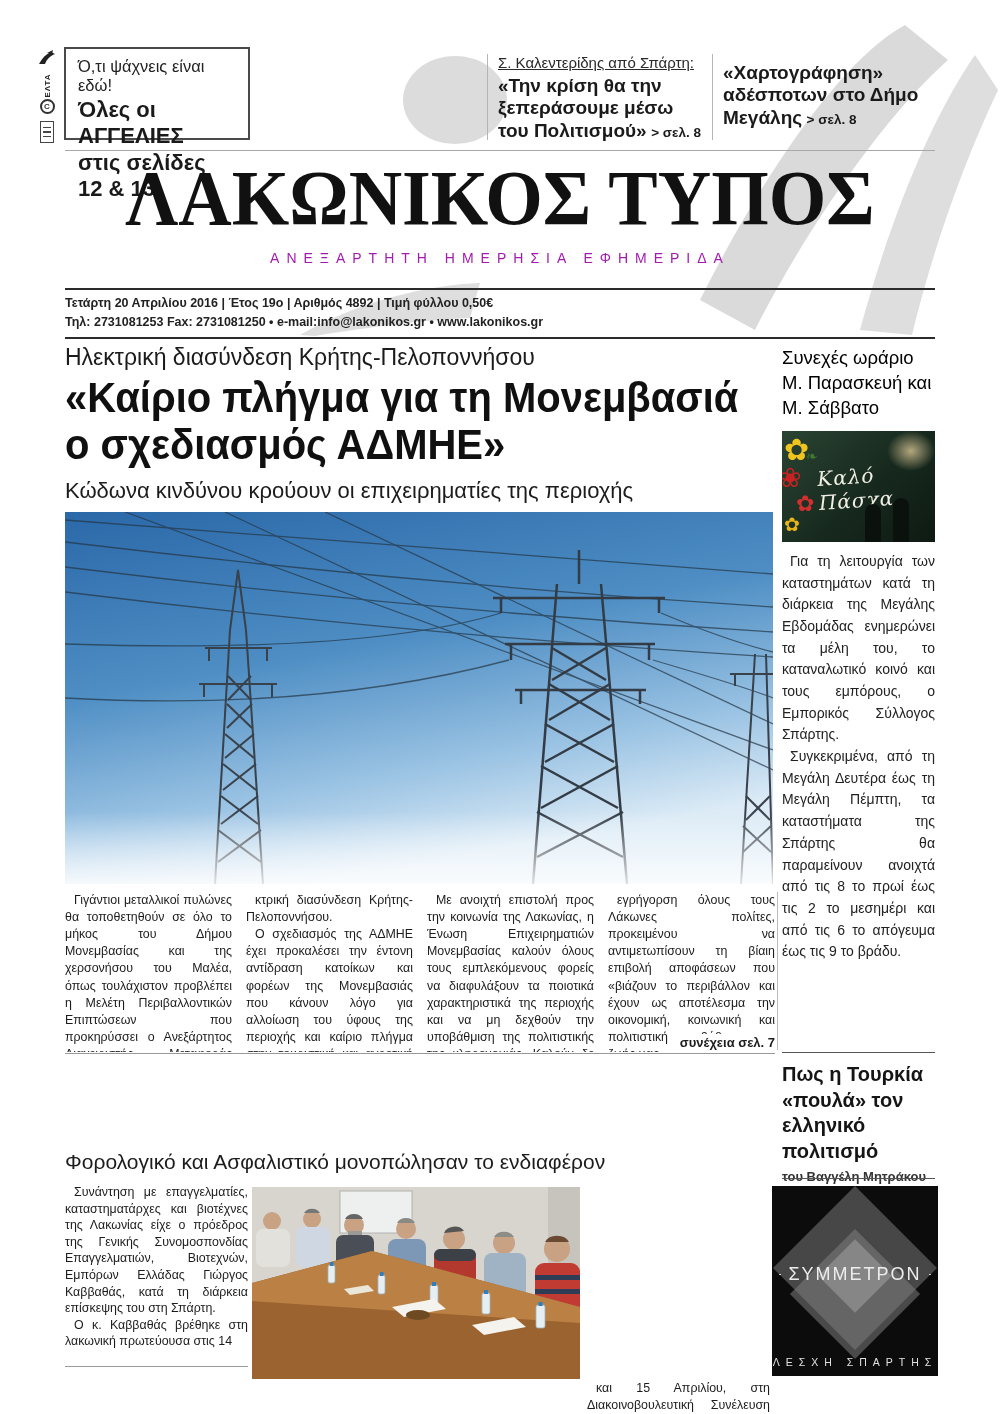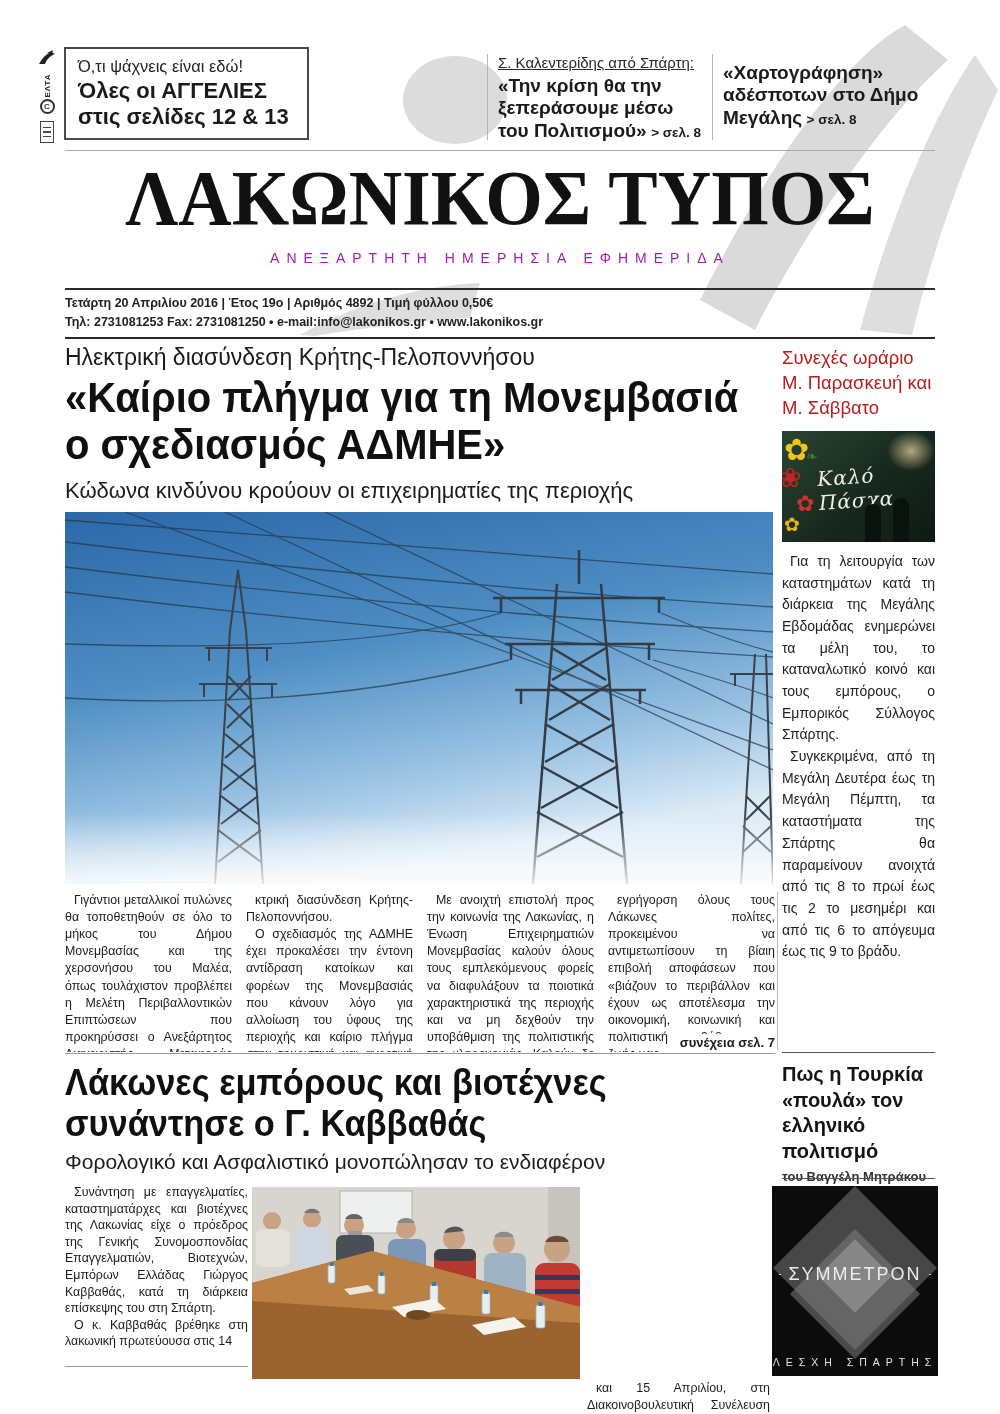--- a/index.html
+++ b/index.html
@@ -9,21 +9,21 @@
   .watermark{position:absolute;inset:0;z-index:0;pointer-events:none;}
   .z{position:absolute;z-index:1;}
 
   
   .margin-icons{left:34px;top:50px;width:26px;display:flex;flex-direction:column;align-items:center;gap:7px;}
   .elta-label{font-size:8px;font-weight:bold;letter-spacing:1px;transform:rotate(-90deg);color:#222;margin:8px 0 2px;}
   .circle-icon{width:15px;height:15px;border:2px solid #333;border-radius:50%;
                display:flex;align-items:center;justify-content:center;font-size:8px;font-weight:bold;color:#333;}
   .stamp-icon{width:14px;height:22px;border:1.5px solid #444;display:flex;flex-direction:column;justify-content:space-evenly;padding:2px;}
   .stamp-icon i{display:block;height:1.5px;background:#444;}
-  .adbox{left:64px;top:47px;width:245px;height:93px;border:2px solid #4a4a4a;padding:8px 12px;background:#fff;}
+  .adbox{left:64px;top:47px;width:186px;height:93px;border:2px solid #4a4a4a;padding:8px 12px;background:#fff;}
   .ab1{font-size:16.5px;color:#222;margin-bottom:2px;}
   .ab2,.ab3{font-size:22px;font-weight:bold;color:#1a1a1a;line-height:1.2;}
   .teaser{line-height:1.18;}
   .t-title{font-weight:bold;font-size:19px;color:#1a1a1a;}
   .t-kicker{font-size:15px;color:#2a2a2a;font-weight:normal;display:block;margin-bottom:3px;text-decoration:underline;}
   .t-page{font-weight:bold;font-size:13.5px;color:#1a1a1a;white-space:nowrap;}
   .t1{left:281px;top:58px;width:198px;}
   .t2{left:498px;top:54px;width:203px;}
   .t3{left:723px;top:62px;width:225px;}
   .vline{width:1px;background:#b5b5b5;}
@@ -58,21 +58,21 @@
   .s2-col{font-size:12.4px;line-height:1.34;text-align:justify;overflow:hidden;position:relative;}
   .s2-col p{margin:0;text-indent:9px;}
   .s2-left{left:65px;top:1184px;width:183px;height:196px;}
   .s2-right{left:587px;top:1184px;width:183px;height:196px;}
   .s2-photo{left:252px;top:1187px;width:328px;height:192px;}
   .rule-s2{left:65px;top:1366px;width:183px;height:1px;background:#999;}
 
   
   .sidebar{left:782px;top:342px;width:153px;height:710px;overflow:hidden;}
   .sb-title{font-size:20px;font-weight:bold;line-height:1.3;color:#151515;}
-  .sb-sub{font-size:18.5px;line-height:1.35;color:#b91c1c;margin-top:4px;}
+  .sb-sub{font-size:18.5px;line-height:1.35;color:#000000;margin-top:4px;}
   .easter-photo{position:relative;width:153px;height:111px;margin-top:10px;overflow:hidden;
      background:linear-gradient(135deg,#2a4433 0%,#17291e 55%,#0e1a13 100%);}
   .flower{position:absolute;line-height:1;}
   .window-text{position:absolute;left:36px;top:32px;color:#f1eee4;
      font-family:"DejaVu Serif",serif;font-style:italic;font-size:20px;transform:rotate(-4deg);letter-spacing:1px;}
   .mannequin{position:absolute;bottom:0;width:16px;height:44px;border-radius:8px 8px 0 0;background:#0b120d;}
   .warm-light{position:absolute;right:0;top:0;width:48px;height:40px;
      background:radial-gradient(closest-side,rgba(218,198,150,.8),rgba(218,198,150,0));}
   .sb-body{margin-top:9px;font-size:14px;line-height:1.55;text-align:justify;color:#222;}
   .sb-body p{margin:0;text-indent:8px;}
@@ -261,24 +261,20 @@
     <div class="col">
       <div>
           <p>εγρήγορση όλους τους Λάκωνες πολίτες, προκειμένου να αντιμετωπίσουν τη βίαιη επιβολή αποφάσεων που «βιάζουν το περιβάλλον και έχουν ως αποτέλεσμα την οικονομική, κοινωνική και πολιτιστική υποβάθμιση της ζωής μας».</p>
         </div>
       <span class="continuation">συνέχεια σελ. 7</span>
     </div>
   </div>
   <div class="z vdiv"></div>
   <div class="z rule-mid"></div>
 
-  <div class="z s2-headline">
-    <span class="cond">Λάκωνες εμπόρους και βιοτέχνες</span><br>
-    <span class="cond">συνάντησε ο Γ. Καββαθάς</span>
-  </div>
   <div class="z s2-subhead">Φορολογικό και Ασφαλιστικό μονοπώλησαν το ενδιαφέρον</div>
   <div class="z s2-col s2-left">
       <p>Συνάντηση με επαγγελματίες, καταστηματάρχες και βιοτέχνες της Λακωνίας είχε ο πρόεδρος της Γενικής Συνομοσπονδίας Επαγγελματιών, Βιοτεχνών, Εμπόρων Ελλάδας Γιώργος Καββαθάς, κατά τη διάρκεια επίσκεψης του στη Σπάρτη.</p>
       <p>Ο κ. Καββαθάς βρέθηκε στη λακωνική πρωτεύουσα στις 14</p>
     </div>
 
   <div class="z s2-photo">
     <svg width="328" height="192" viewBox="0 0 328 192">
       <rect width="328" height="192" fill="#d8d5ce"></rect>
       <rect x="296" y="0" width="32" height="192" fill="#c7c4be"></rect>

